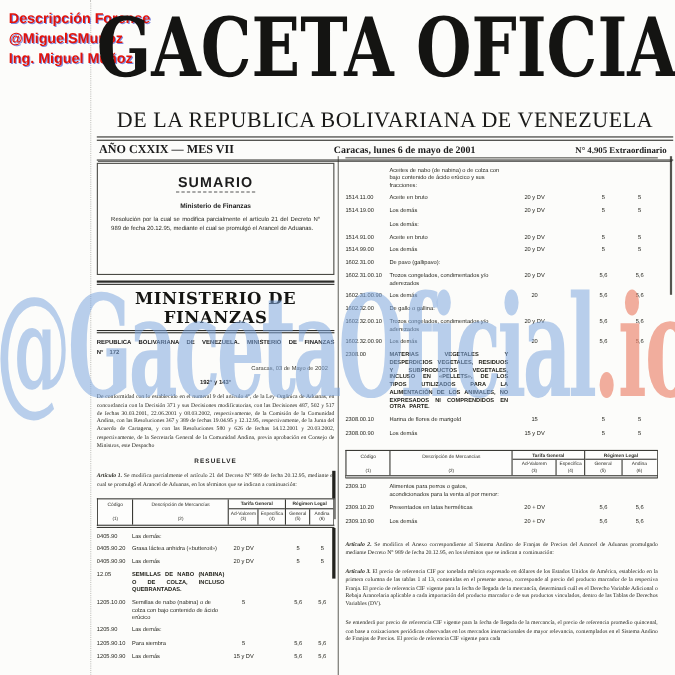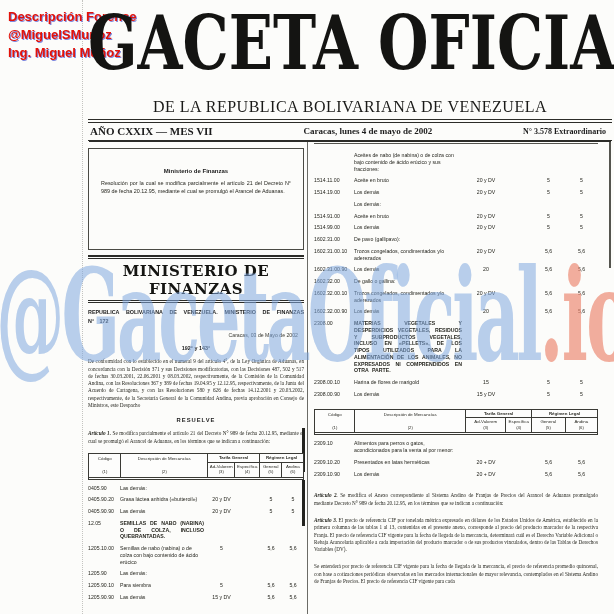--- a/index.html
+++ b/index.html
@@ -27,21 +27,21 @@
   
   .masthead { position:absolute; left:88px; top:0; width:524px; z-index:2; }
   .gaceta-title {
     font-family:"DejaVu Serif", serif; font-weight:bold;
     font-size:58px; letter-spacing:0px; text-align:center;
     transform:scaleY(1.28); transform-origin:top center;
     color:#141412; white-space:nowrap;
   }
   .gaceta-sub {
     margin-top:30px; text-align:center;
-    font-family:"Liberation Serif", serif; font-size:16px;
+    font-family:"Liberation Serif", serif; font-size:20px;
     letter-spacing:0.5px; color:#1a1a18; white-space:nowrap;
   }
   .rule-double { border-top:1px solid #2c2c28; border-bottom:1px solid #2c2c28; height:4px; margin-top:3px; }
   .dateline {
     display:flex; justify-content:space-between; align-items:center;
     padding:2px 6px 3px 2px;
     border-bottom:1px solid #2c2c28; box-shadow:0 2px 0 -1px #2c2c28;
     font-weight:bold;
   }
   .dateline .dl-left  { font-size:11px; }
@@ -129,28 +129,29 @@
     <div>@MiguelSMunoz</div>
     <div>Ing. Miguel Muñoz</div>
   </div>
 
   <div class="masthead">
     <div class="gaceta-title">GACETA OFICIAL</div>
     <div class="gaceta-sub">DE LA REPUBLICA BOLIVARIANA DE VENEZUELA</div>
     <div class="rule-double"></div>
     <div class="dateline">
       <span class="dl-left">AÑO CXXIX — MES VII</span>
-      <span class="dl-center">Caracas, lunes 4 de mayo de 2002</span>
-      <span class="dl-right">N° 3.578 Extraordinario</span>
+      <span class="dl-center">Caracas, lunes 6 de mayo de 2001</span>
+      <span class="dl-right">N° 4.905 Extraordinario</span>
     </div>
   </div>
 
   <div class="col-left">
 
     <div class="sumario-box">
+      <div class="sumario-title"><span>SUMARIO</span></div>
       <div class="sumario-section">Ministerio de Finanzas</div>
       <div class="sumario-text">Resolución por la cual se modifica parcialmente el artículo 21 del Decreto N° 989 de fecha 20.12.95, mediante el cual se promulgó el Arancel de Aduanas.</div>
     </div>
 
     <div class="ministry-rule"></div>
     <div class="ministry-heading">MINISTERIO DE FINANZAS</div>
     <div class="ministry-rule2"></div>
 
     <div class="res-org small">REPUBLICA BOLIVARIANA DE VENEZUELA. MINISTERIO DE FINANZAS N° 172</div>
     <div class="res-date">Caracas, 03 de Mayo de 2002</div>

